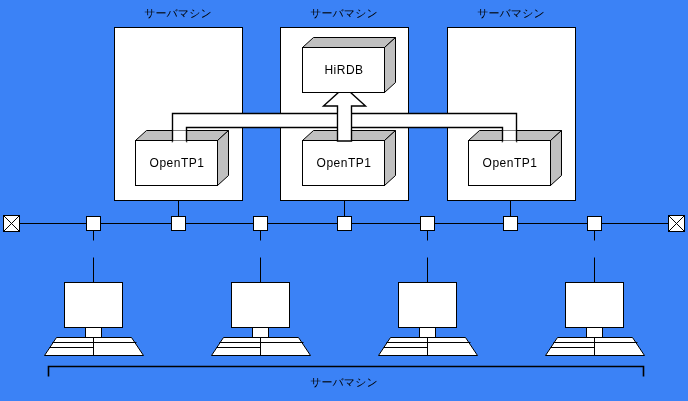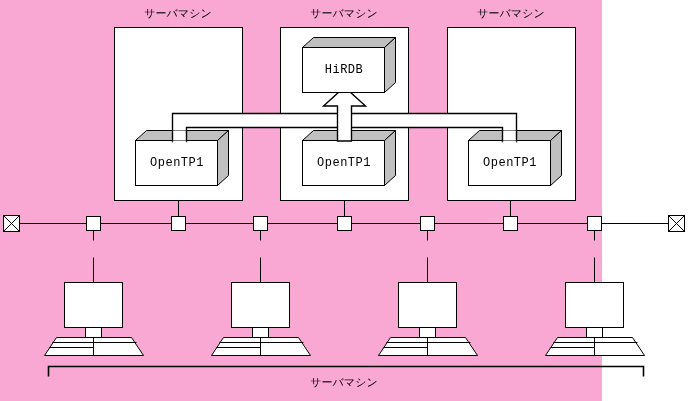--- a/index.html
+++ b/index.html
@@ -8,41 +8,41 @@
     background: #ffffff;
   }
   body {
     width: 688px;
     height: 401px;
     font-family: "DejaVu Sans", sans-serif;
     overflow: hidden;
   }
   #diagram-root {
     position: relative;
-    width: 602px;
+    width: 688px;
     height: 401px;
-    background: #f9a8d4;
+    background: #3b82f6;
   }
   #diagram-svg {
     position: absolute;
     top: 0;
     left: 0;
     width: 688px;
     height: 401px;
   }
   .lbl {
     position: absolute;
     font-family: "DejaVu Sans", sans-serif;
     font-size: 11px;
     color: #000000;
     white-space: nowrap;
     letter-spacing: 0px;
   }
   .mono {
-    font-family: Liberation Mono, monospace;
+    font-family: Liberation Sans, sans-serif;
     font-size: 12px;
     letter-spacing: 0.5px;
   }
   .center-lbl {
     transform: translateX(-50%);
     text-align: center;
   }
 </style>
 </head>
 <body>

